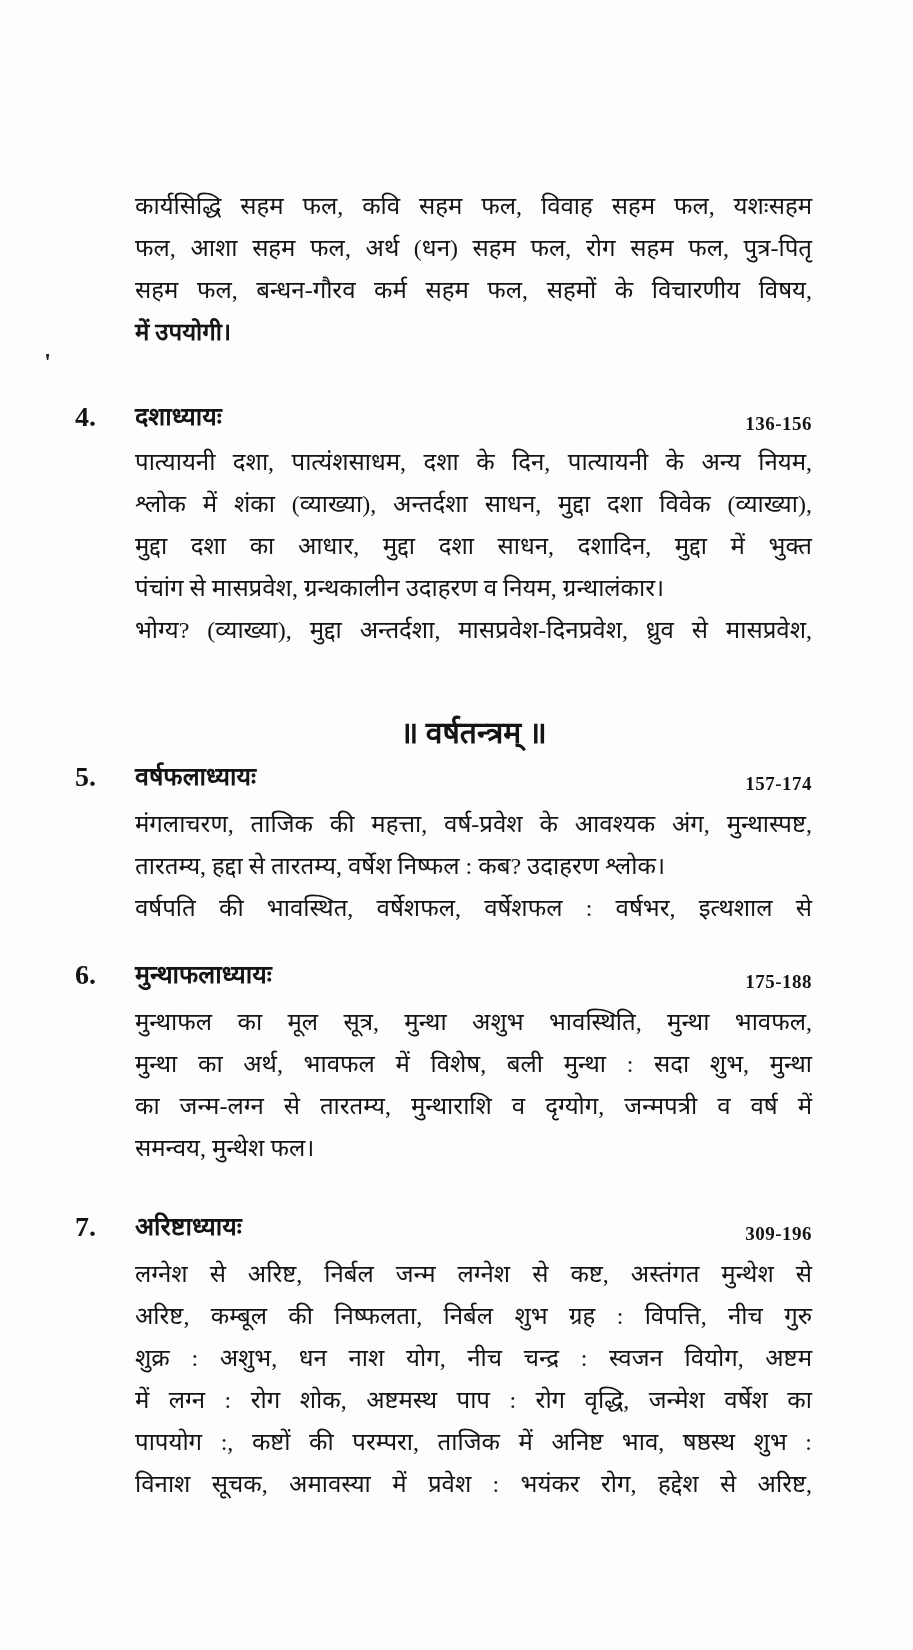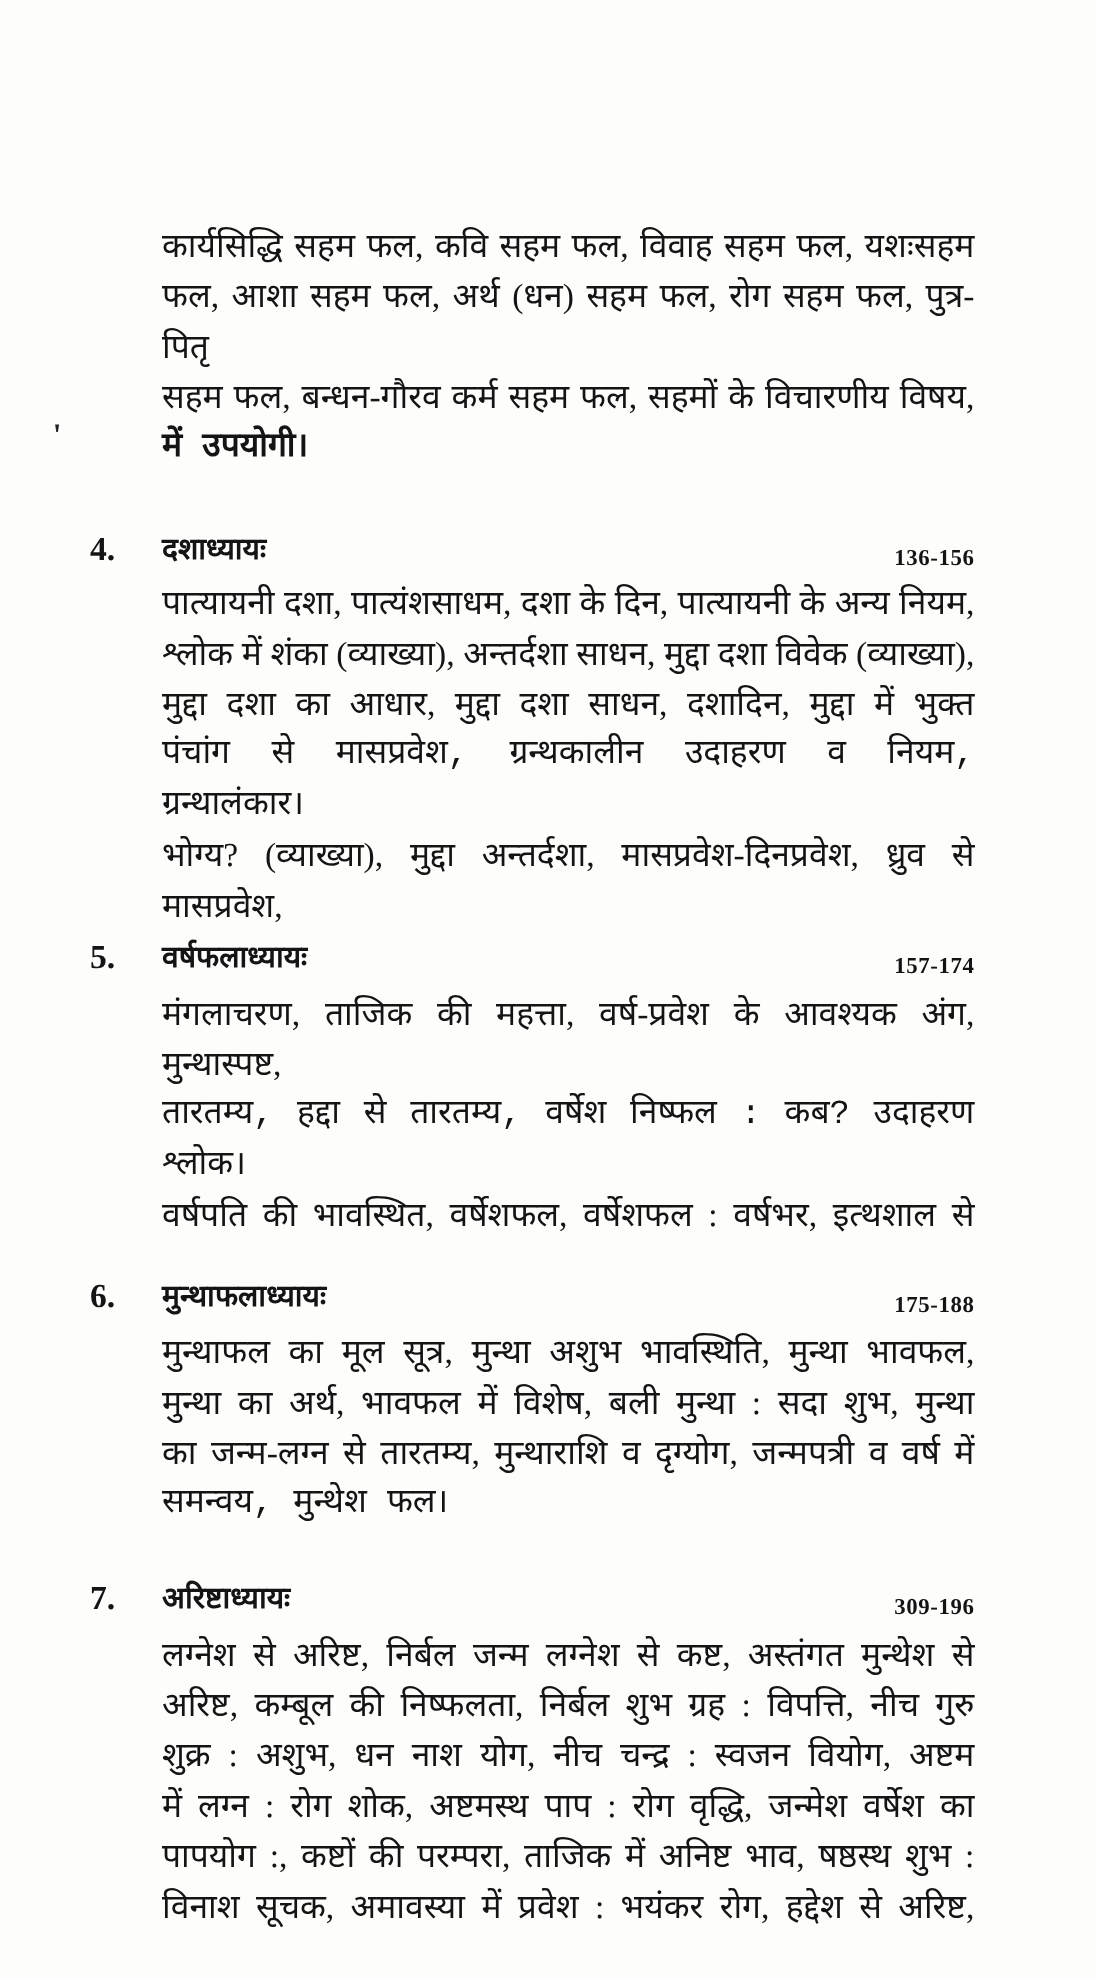--- a/index.html
+++ b/index.html
@@ -21,29 +21,28 @@
   .stray-mark {
     position: absolute;
     left: 44px;
     top: 348px;
     font-size: 26px;
     font-weight: bold;
     color: #222;
   }
   .intro-para { margin: 0 0 0 0; }
   .body-line {
-    font-size: 28px;
+    font-size: 24px;
     line-height: 42px;
     text-align: justify;
     text-align-last: justify;
     white-space: normal;
   }
   .body-line.last {
     text-align-last: left;
-    font-family: Liberation Mono, monospace;
   }
   .body-line .bold { font-weight: 700; }
   .section { margin-top: 0; }
   .section-heading {
     display: flex;
     justify-content: space-between;
     align-items: flex-start;
     margin-left: -60px;
     line-height: 44px;
   }
@@ -105,20 +104,21 @@
     </div>
     <div class="section-body">
         <div class="body-line"><span>पात्यायनी दशा, पात्यंशसाधम, दशा के दिन, पात्यायनी के अन्य नियम,</span></div>
         <div class="body-line"><span>श्लोक में शंका (व्याख्या), अन्तर्दशा साधन, मुद्दा दशा विवेक (व्याख्या),</span></div>
         <div class="body-line"><span>मुद्दा दशा का आधार, मुद्दा दशा साधन, दशादिन, मुद्दा में भुक्त</span></div>
         <div class="body-line last"><span>पंचांग से मासप्रवेश, ग्रन्थकालीन उदाहरण व नियम, ग्रन्थालंकार।</span></div>
         <div class="body-line"><span>भोग्य? (व्याख्या), मुद्दा अन्तर्दशा, मासप्रवेश-दिनप्रवेश, ध्रुव से मासप्रवेश,</span></div>
       </div>
   </div>
 
+  <div class="divider-heading">॥ वर्षतन्त्रम् ॥</div>
 
   <div class="section" id="section-5">
     <div class="section-heading">
       <div class="heading-left">
         <span class="section-number">5.</span>
         <span class="section-title">वर्षफलाध्यायः</span>
       </div>
       <span class="section-pages">157-174</span>
     </div>
     <div class="section-body">

